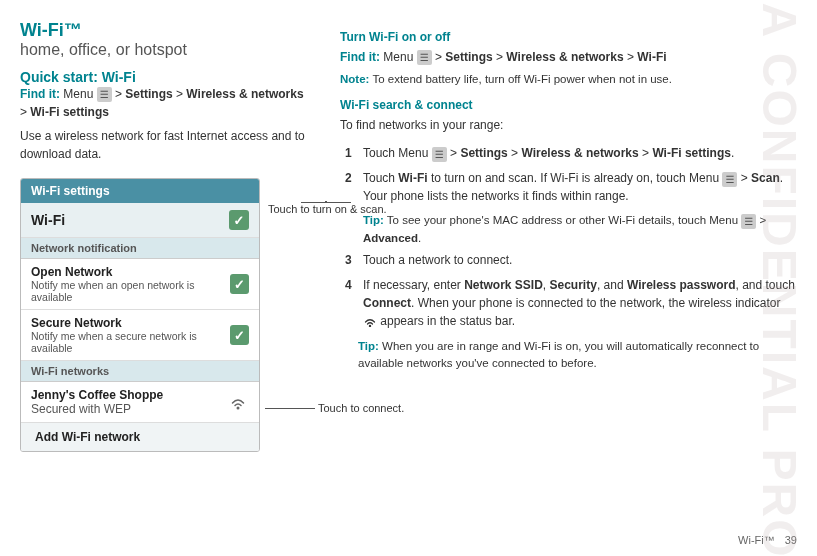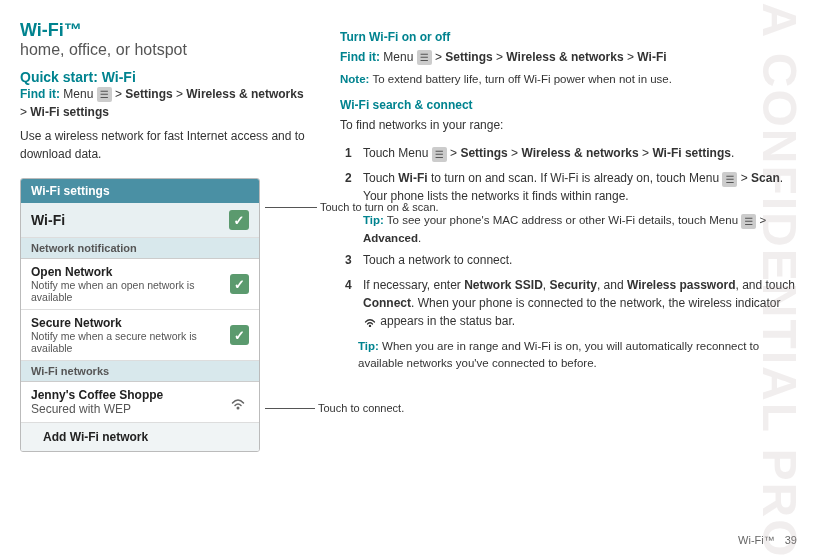--- a/index.html
+++ b/index.html
@@ -164,21 +164,21 @@
       color: #222;
     }
 
     .panel-network-item .net-sub {
       font-size: 12px;
       color: #555;
     }
 
     .add-wifi-row {
       background: #f0f4f5;
-      padding: 7px 22px;
+      padding: 7px 14px;
       font-size: 12px;
       font-weight: bold;
       color: #222;
     }
 
     
     .checkmark {
       width: 20px;
       height: 20px;
       background: #5b9a6e;
@@ -341,21 +341,21 @@
             <path d="M11 14 L11 14" stroke="#666" stroke-width="2" stroke-linecap="round"></path>
             <path d="M8 11.5 Q11 8.5 14 11.5" stroke="#666" stroke-width="1.5" fill="none" stroke-linecap="round"></path>
             <path d="M5.5 9 Q11 3 16.5 9" stroke="#666" stroke-width="1.5" fill="none" stroke-linecap="round"></path>
             <circle cx="11" cy="14" r="1.5" fill="#666"></circle>
           </svg>
         </div>
         <div class="add-wifi-row">Add Wi-Fi network</div>
       </div>
 
       
-      <div style="position:absolute; top:28px; left:245px; display:flex; align-items:center; white-space:nowrap;">
+      <div style="position:absolute; top:28px; left:245px; display:flex; align-items:center; white-space:nowrap;flex-direction:column;">
         <div style="width:2px; height:1px; background:#555;"></div>
         <div style="width:50px; height:1px; background:#555;"></div>
         <span style="font-size:11px; color:#333; margin-left:3px;">Touch to turn on &amp; scan.</span>
       </div>
 
       
       <div style="position:absolute; bottom:38px; left:245px; display:flex; align-items:center; white-space:nowrap;text-align:center;">
         <div style="width:50px; height:1px; background:#555;"></div>
         <span style="font-size:11px; color:#333; margin-left:3px;">Touch to connect.</span>
       </div>

